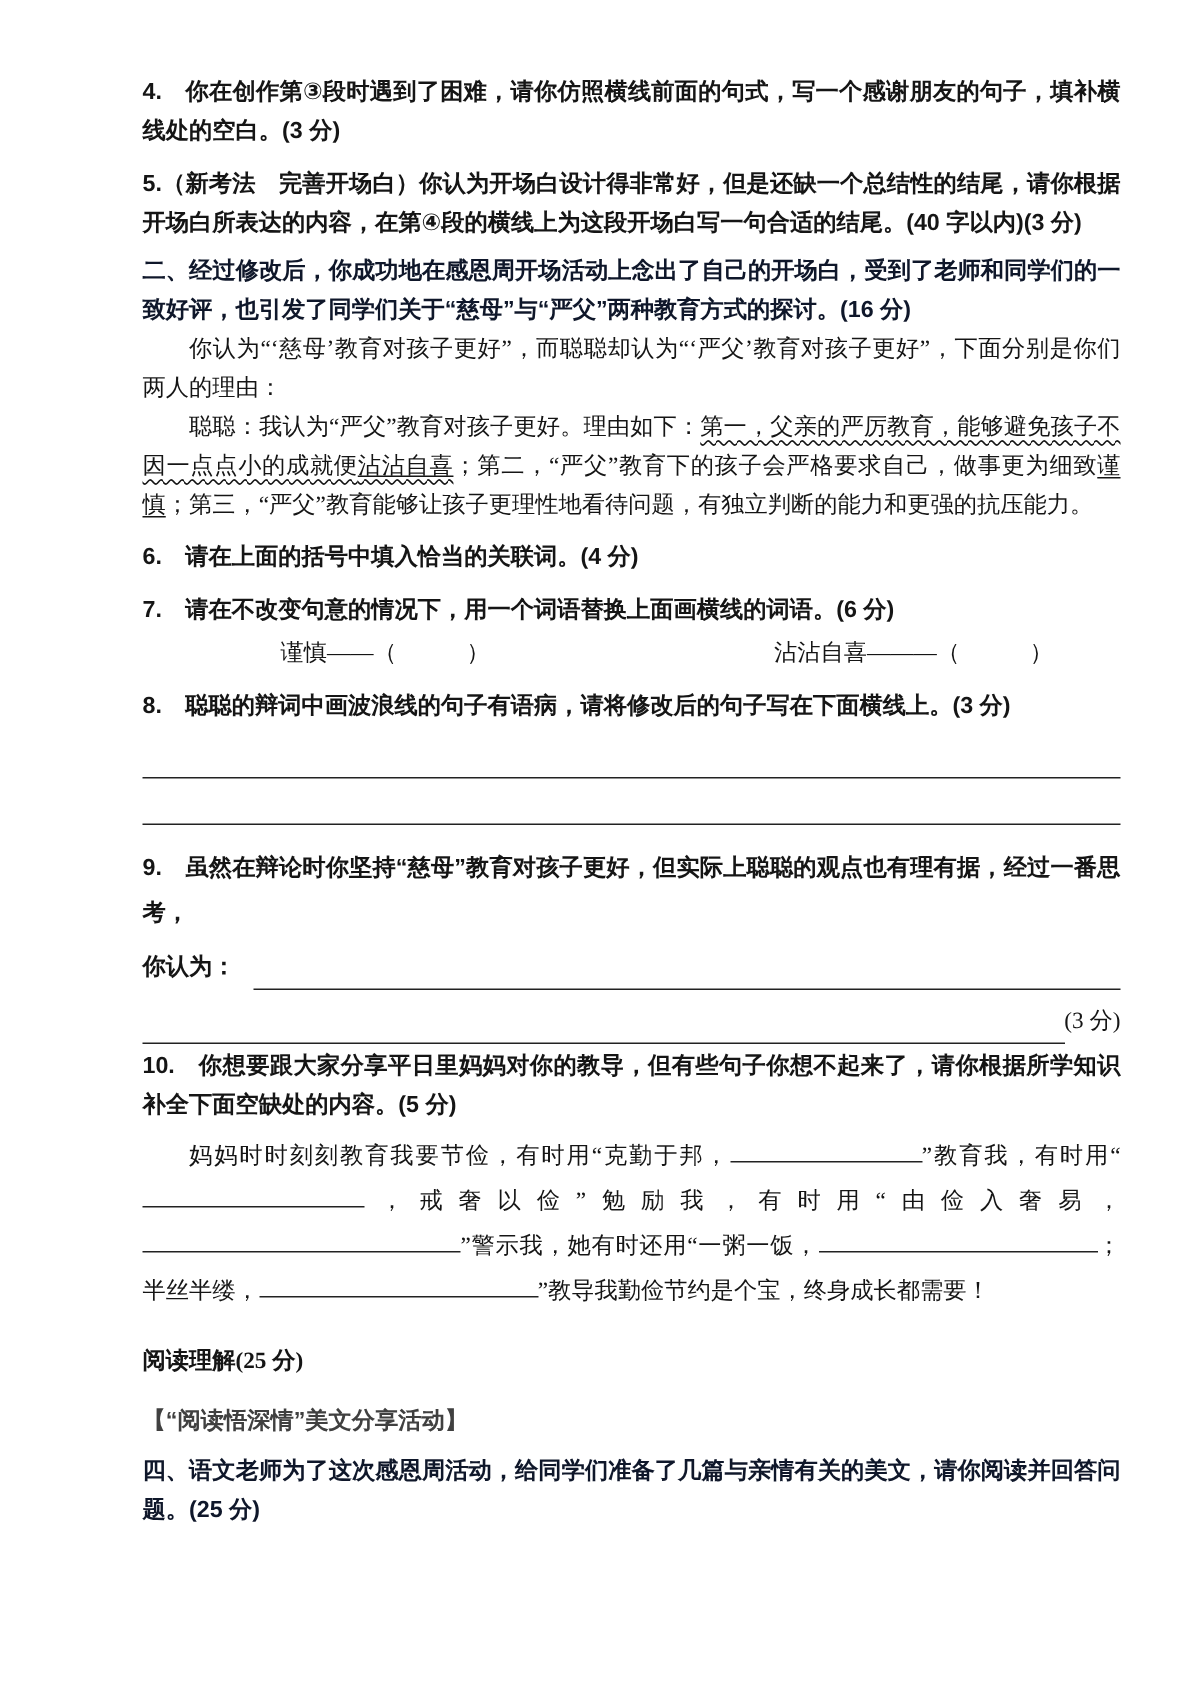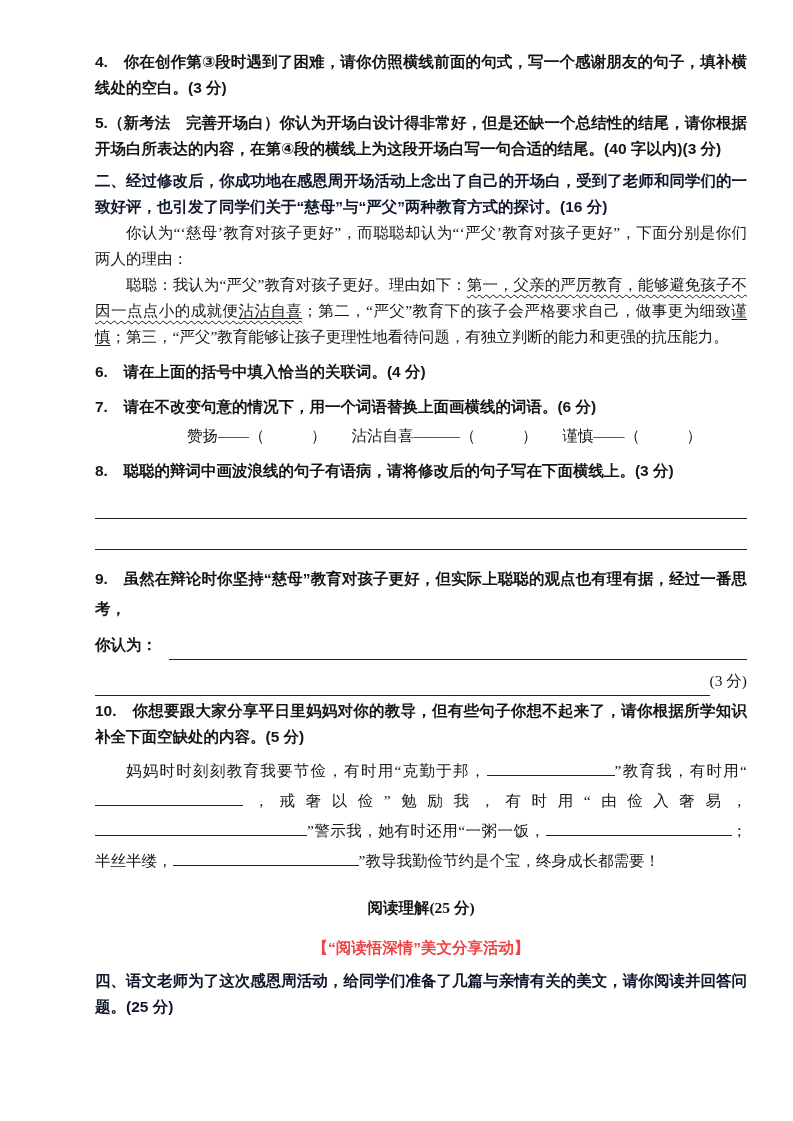--- a/index.html
+++ b/index.html
@@ -14,21 +14,21 @@
     font-size:15.5px;
     overflow:hidden;
   }
   p{margin:0;text-align:justify;line-height:26px;}
   .q{
     font-family:"Liberation Sans","DejaVu Sans",sans-serif;
     font-weight:bold;
     margin-top:9px;
   }
   .blue{color:#0f172a;}
-  .red{color:#ef4444;}
+  .red{color:#404040;}
   .sec{
     font-family:"Liberation Sans","DejaVu Sans",sans-serif;
     font-weight:bold;
     margin-top:6px;
   }
   .indent{text-indent:2em;}
   .u{text-decoration:underline;text-decoration-thickness:1px;text-underline-offset:3px;}
   .wavy{text-decoration:underline wavy;text-decoration-thickness:1px;text-underline-offset:4px;}
   .wavy .u{text-decoration:underline;text-underline-offset:2px;}
   .opts{
@@ -38,21 +38,21 @@
   .answer-line{
     height:30px;border-bottom:1.3px solid #222;
   }
   .row{display:flex;align-items:flex-end;line-height:30px;}
   .row .flex-blank{flex:1;border-bottom:1.3px solid #222;height:24px;}
   .blank{
     display:inline-block;border-bottom:1px solid #222;height:13px;
     vertical-align:baseline;
   }
   .fill-p{line-height:30px;margin-top:6px;}
-  .center{text-align:center;}
+  .center{}
   .reading-title{font-weight:600;margin-top:18px;line-height:28px;}
   .activity-title{
     font-family:"Liberation Sans","DejaVu Sans",sans-serif;
     font-weight:bold;margin-top:12px;line-height:28px;
   }
 </style>
 </head>
 <body>
 
 <div class="page">
@@ -66,23 +66,22 @@
   <p class="indent">你认为“‘慈母’教育对孩子更好”，而聪聪却认为“‘严父’教育对孩子更好”，下面分别是你们两人的理由：</p>
 
 
   <p class="indent"><span>聪聪：我认为“严父”教育对孩子更好。理由如下：</span><span class="wavy"><span>第一，父亲的严厉教育，能够避免孩子不因一点点小的成就便</span><span class="u">沾沾自喜</span></span><span>；第二，“严父”教育下的孩子会严格要求自己，做事更为细致</span><span class="u">谨慎</span><span>；第三，“严父”教育能够让孩子更理性地看待问题，有独立判断的能力和更强的抗压能力。</span></p>
 
   <p class="q">6.　请在上面的括号中填入恰当的关联词。(4 分)</p>
 
   <p class="q">7.　请在不改变句意的情况下，用一个词语替换上面画横线的词语。(6 分)</p>
 
   <div class="opts">
-    <span>赞扬——（　　　）</span>
+    <span>谨慎——（　　　）</span>
     <span>沾沾自喜———（　　　）</span>
-    <span>谨慎——（　　　）</span>
   </div>
 
   <p class="q">8.　聪聪的辩词中画波浪线的句子有语病，请将修改后的句子写在下面横线上。(3 分)</p>
 
   <div class="answer-line" style="margin-top:4px;"></div>
   <div class="answer-line"></div>
 
   <p class="q" style="margin-top:14px;line-height:30px;">9.　虽然在辩论时你坚持“慈母”教育对孩子更好，但实际上聪聪的观点也有理有据，经过一番思考，</p>
   <div class="row" style="margin-top:6px;gap:12px;">
     <span class="q" style="margin-top:0;">你认为：</span>

